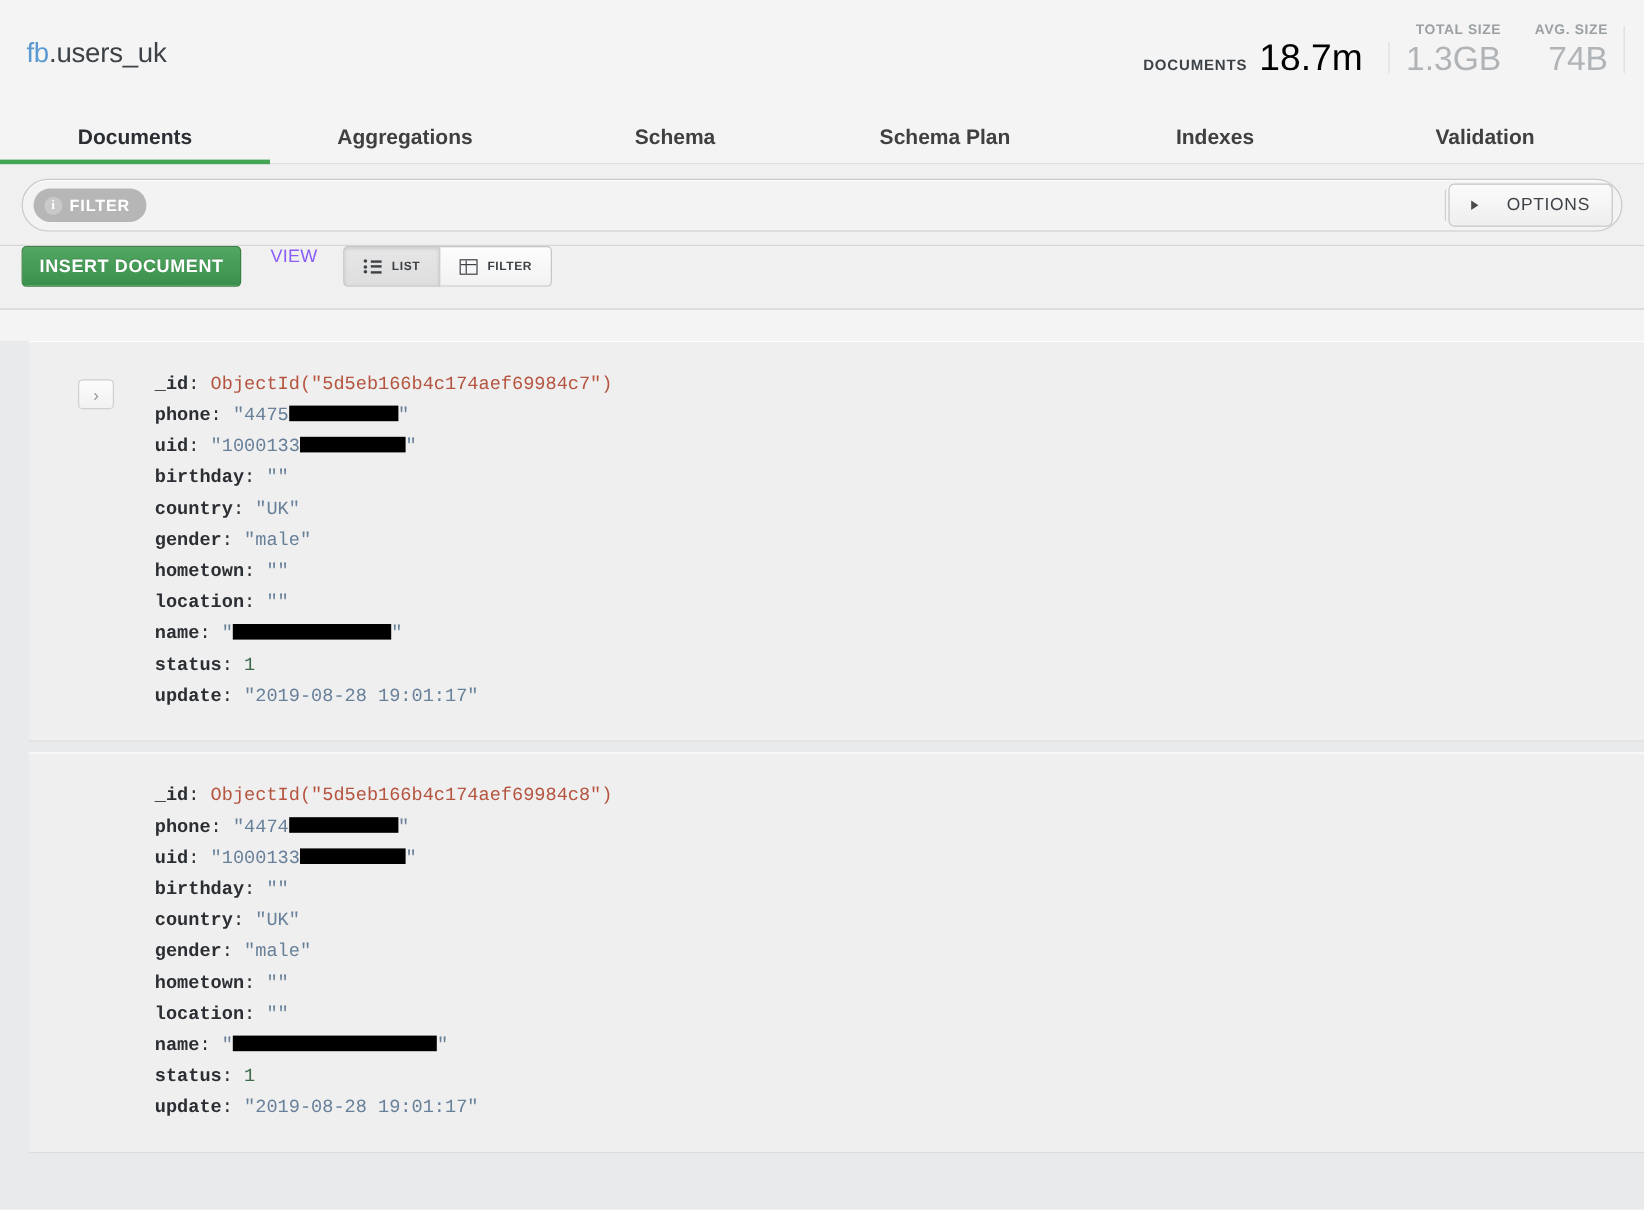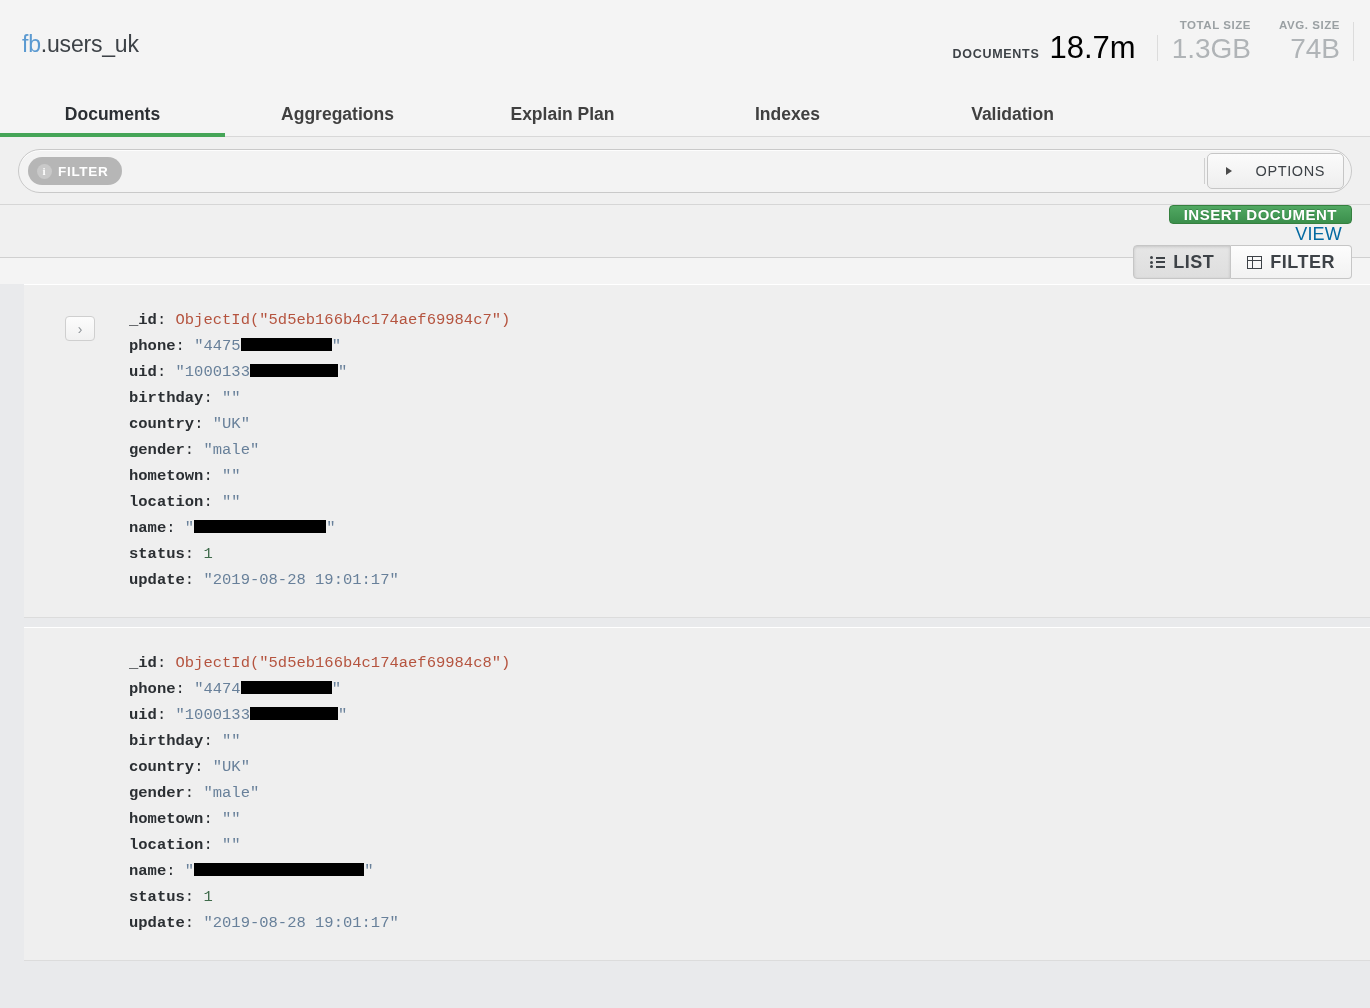--- a/index.html
+++ b/index.html
@@ -192,54 +192,53 @@
     border-bottom: 4.5px solid transparent;
   }
 
   
   .toolbar {
     position: relative;
     height: 53px;
     background: #f0f0f0;
     border-bottom: 1px solid #d0d0d0;
     display: flex;
-    align-items: flex-end;
+    align-items: flex-start;
     padding: 0 18px;
-    gap: 0;
-    flex-direction: column;
+    gap: 12px;
   }
   .insert-btn {
     background: linear-gradient(#51a862, #3b8f4c);
     border: 1px solid #35803f;
     border-radius: 4px;
     color: #ffffff;
     font-size: 15px;
     font-weight: bold;
     letter-spacing: 0.5px;
     height: 34px;
     padding: 0 14px;
     cursor: pointer;
     text-shadow: 0 -1px 0 rgba(0,0,0,0.18);
   }
   .view-label {
-    font-size: 18px;
-    color: #0369a1;
+    font-size: 15px;
+    color: #8b5cf6;
     margin: 0 10px 0 12px;
     letter-spacing: 0.2px;
   }
   .seg-group { display: flex; }
   .seg-btn {
     display: flex;
     align-items: center;
     gap: 8px;
     height: 34px;
     padding: 0 16px;
     border: 1px solid #c6c6c6;
     background: linear-gradient(#fdfdfd, #f2f2f2);
-    font-size: 18px;
+    font-size: 10px;
     font-weight: bold;
     letter-spacing: 0.5px;
     color: #3d4247;
     cursor: pointer;
   }
   .seg-btn:first-child { border-radius: 4px 0 0 4px; }
   .seg-btn:last-child { border-radius: 0 4px 4px 0; border-left: none; }
   .seg-btn.active {
     background: linear-gradient(#e6e6e6, #dedede);
     box-shadow: inset 0 1px 3px rgba(0,0,0,0.14);
@@ -341,21 +340,22 @@
       </div>
       <div class="stat bordered">
         <span class="stat-label">AVG. SIZE</span>
         <span class="stat-value">74B</span>
       </div>
     </div>
 
     <div class="tabs">
       <div class="tab active">Documents</div>
       <div class="tab">Aggregations</div>
-      <div class="tab">Explain Plan</div>
+      <div class="tab">Schema</div>
+      <div class="tab">Schema Plan</div>
       <div class="tab">Indexes</div>
       <div class="tab">Validation</div>
     </div>
   </div>
 
   <div class="filter-bar">
     <div class="filter-box">
       <div class="filter-badge">
         <span class="info-icon">i</span>
         <span>FILTER</span>

